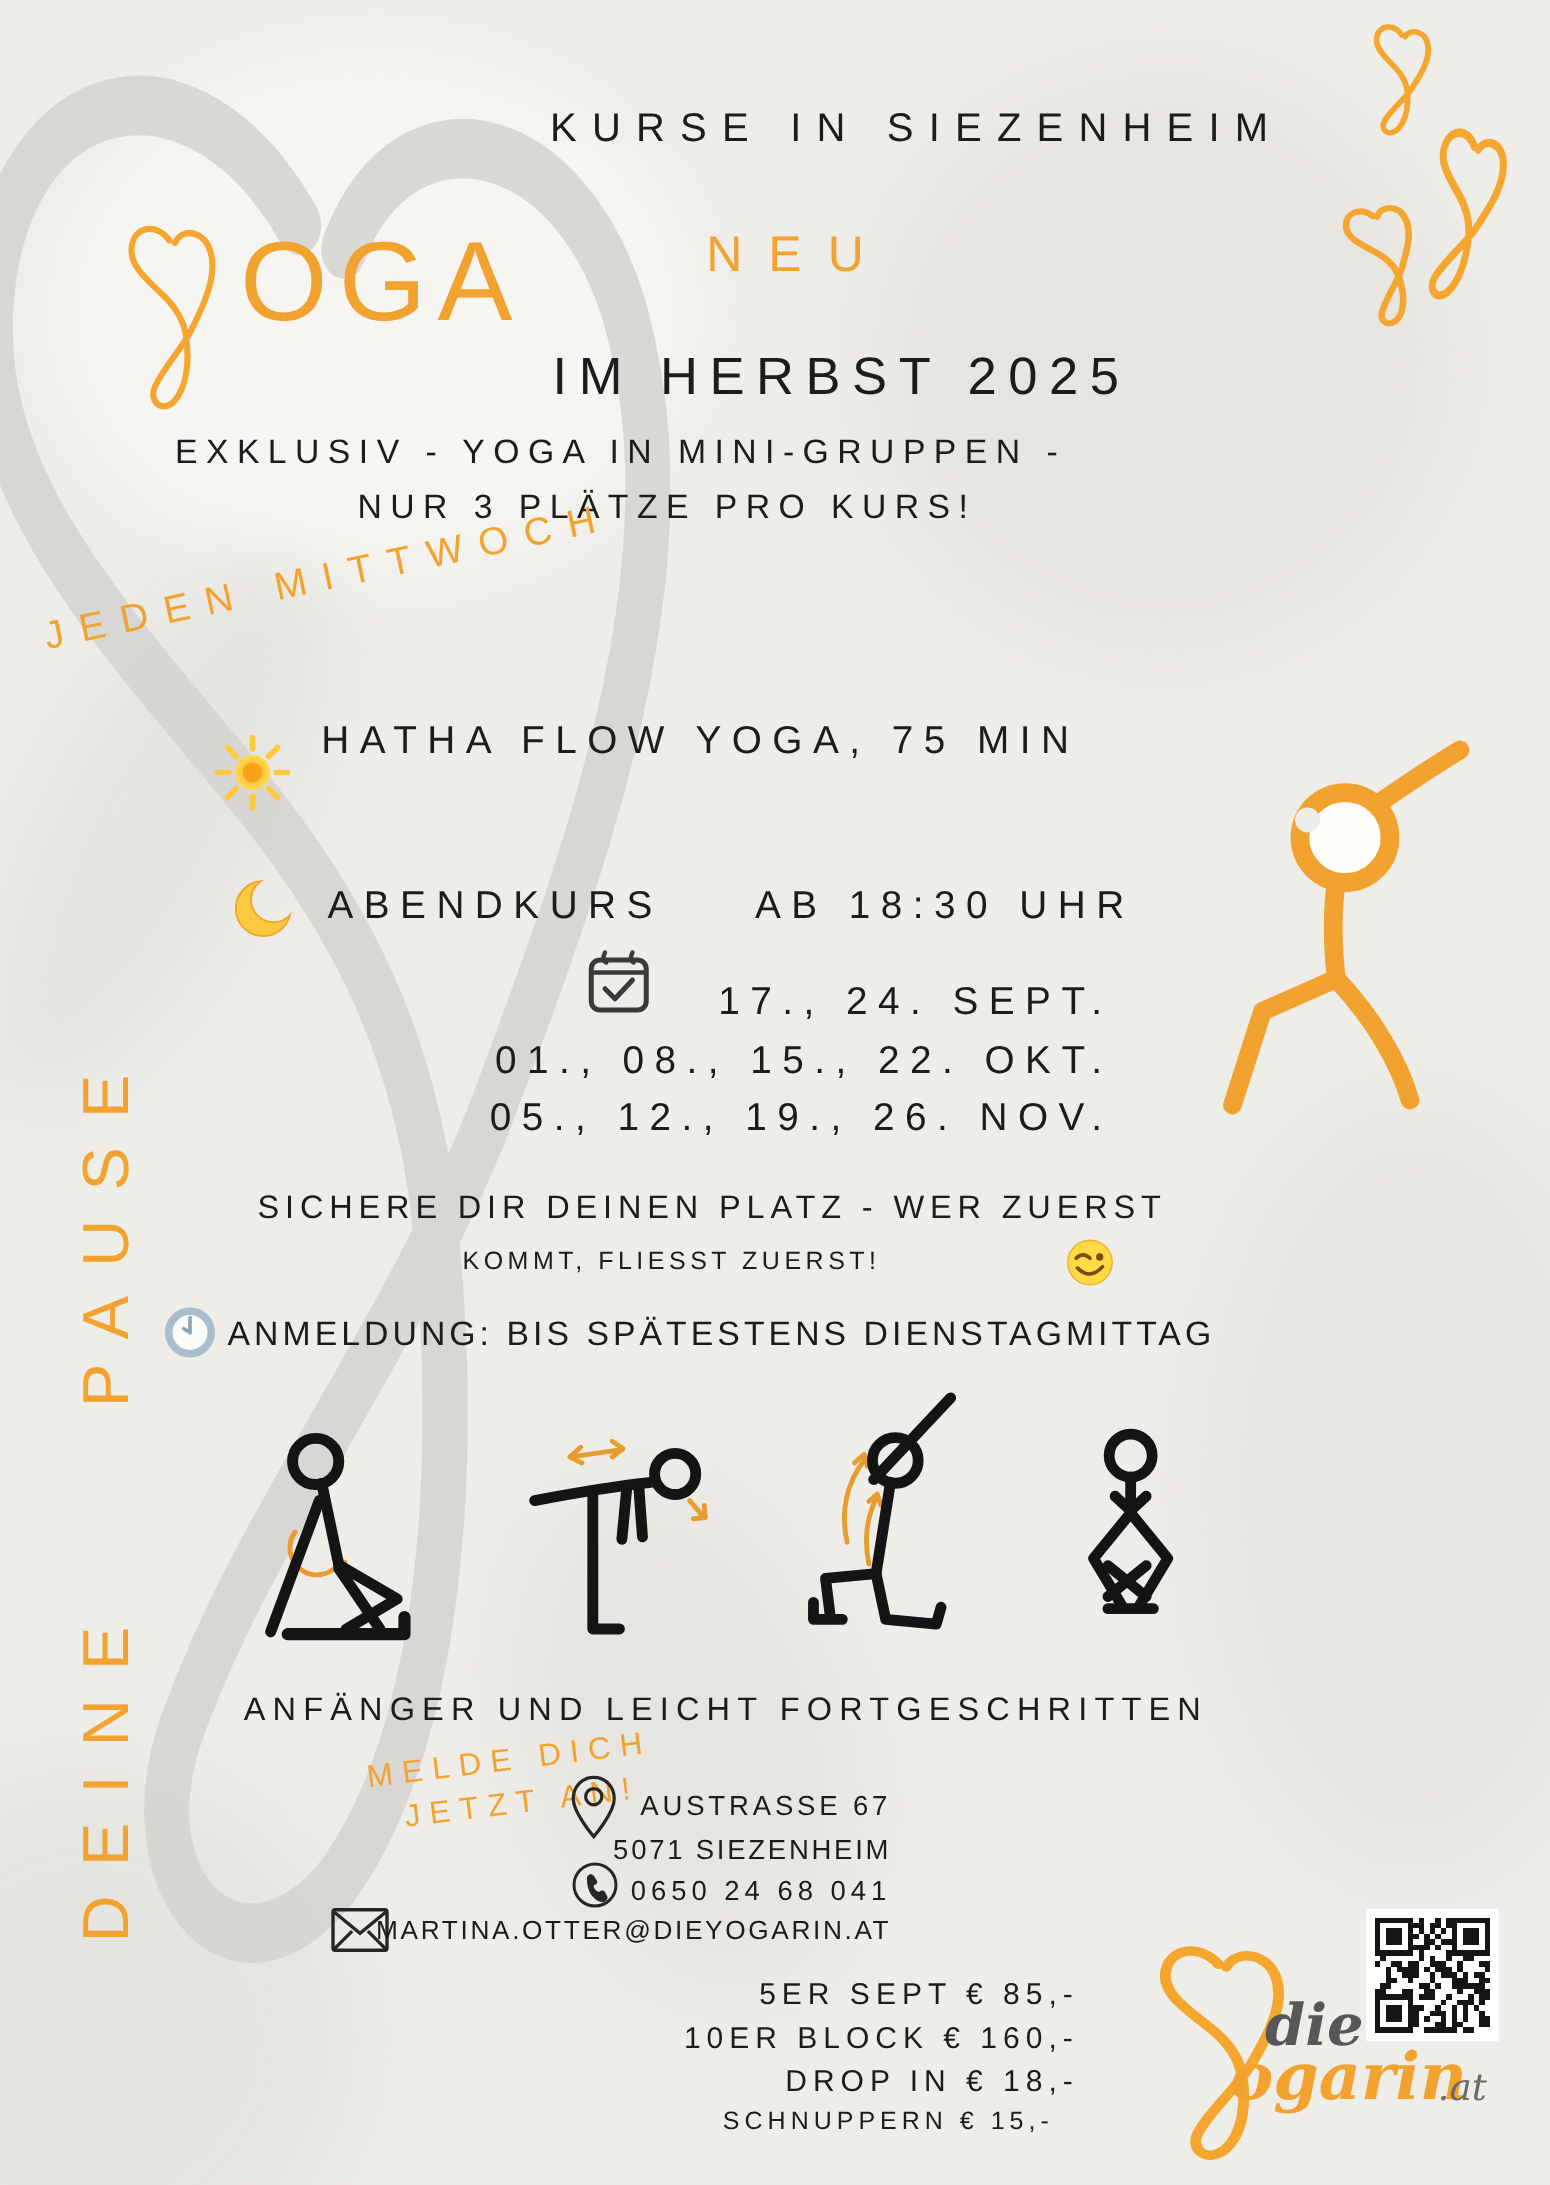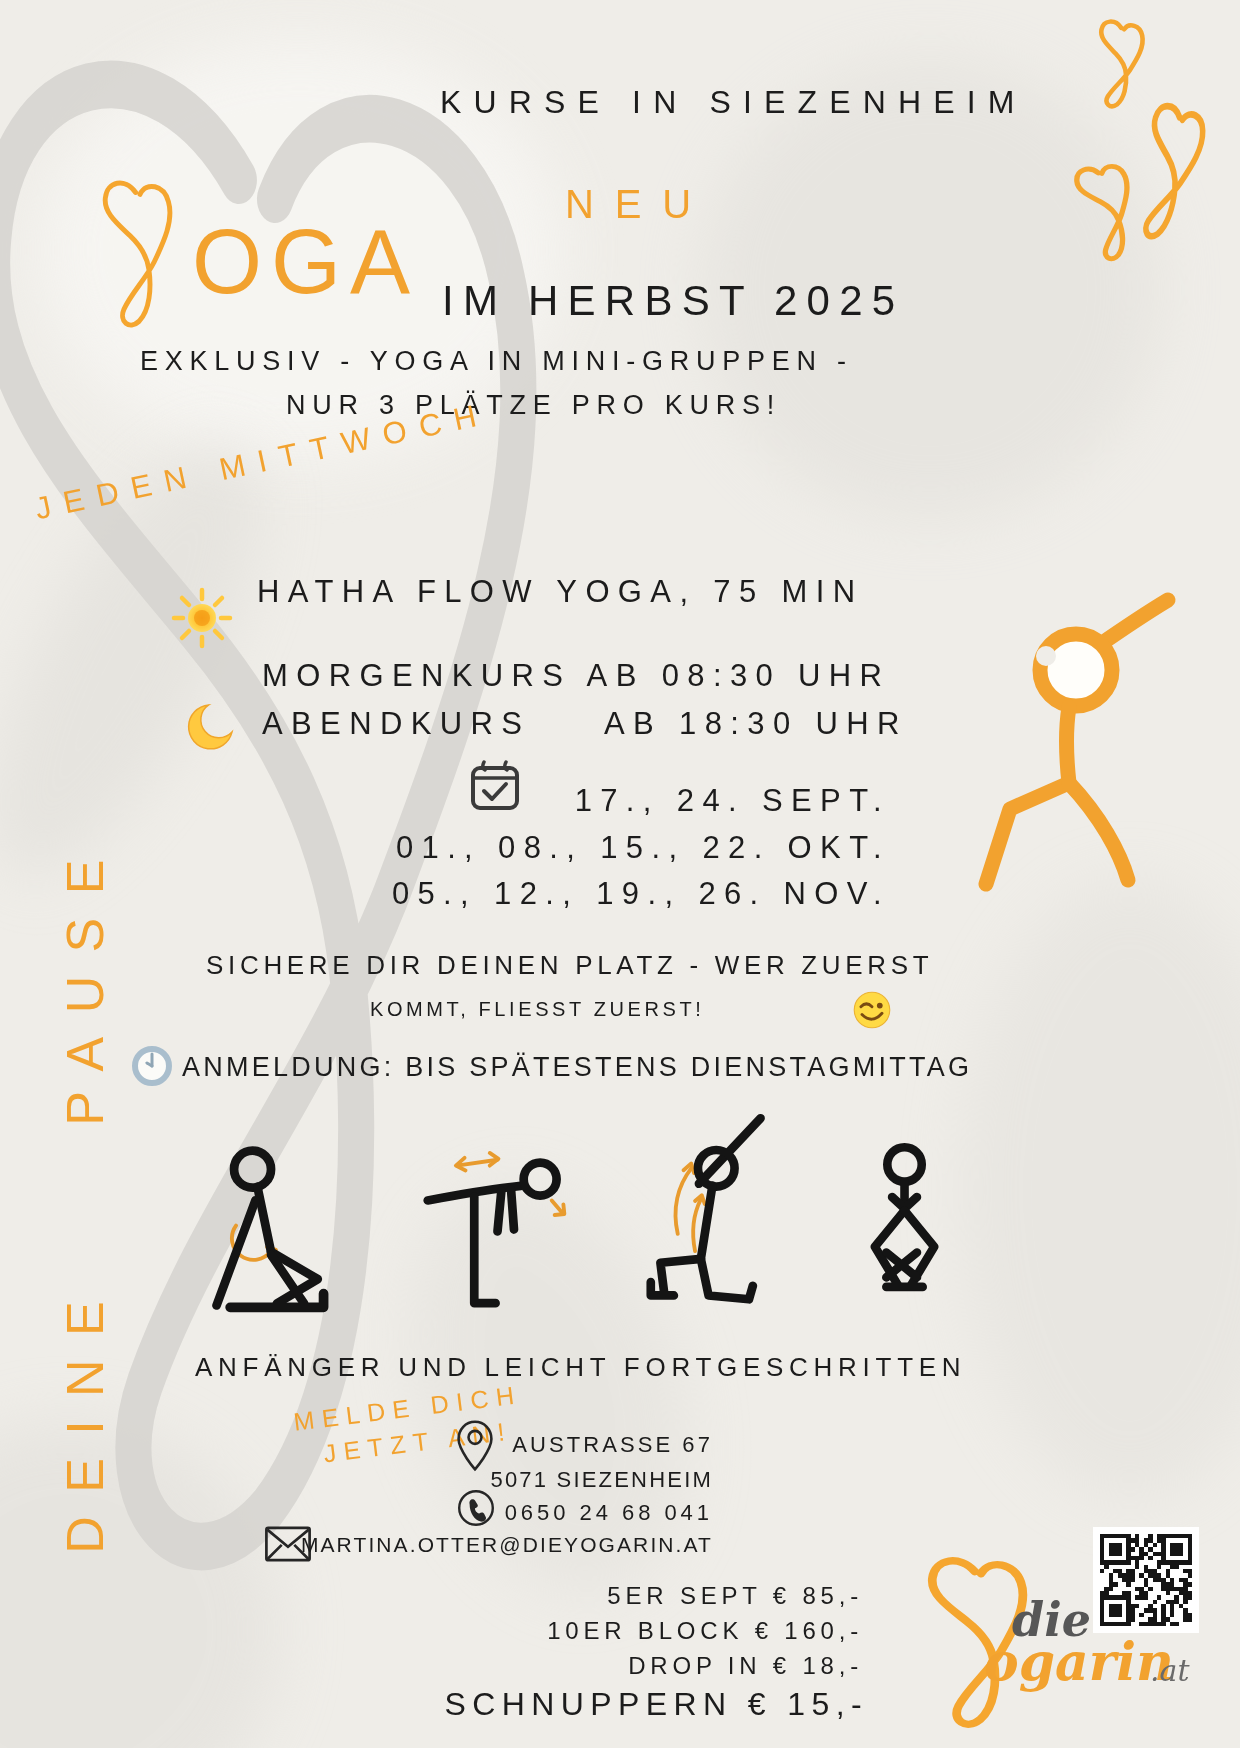--- a/index.html
+++ b/index.html
@@ -41,21 +41,21 @@
 
   <svg class="deco" style="left:-50px;top:-30px;color:#D6D4D0;opacity:.85" width="650" height="1700" viewBox="0 -8 90 178" preserveAspectRatio="none" stroke-width="5">
     <use href="#heartpath"></use>
   </svg>
 
   <div class="txt" style="left:440px;top:84px;font-size:32px;letter-spacing:.38em;">KURSE IN SIEZENHEIM</div>
 
   <svg class="deco heart" style="left:100px;top:172px;" width="80" height="165" viewBox="0 -8 90 178" preserveAspectRatio="none" stroke-width="5.5">
     <use href="#heartpath"></use>
   </svg>
-  <div class="txt orange" style="left:192px;top:175px;font-size:90px;letter-spacing:.1em;font-weight:400;margin-top:36px;">OGA</div>
+  <div class="txt orange" style="left:192px;top:175px;font-size:90px;letter-spacing:.1em;font-weight:400;">OGA</div>
 
   <div class="txt orange" style="left:565px;top:182px;font-size:40px;letter-spacing:.52em;">NEU</div>
 
   <svg class="deco heart" style="left:1095px;top:16px;transform:rotate(5deg)" width="52" height="98" viewBox="0 -8 90 178" preserveAspectRatio="none" stroke-width="8">
       <use href="#heartpath"></use>
     </svg>
   <svg class="deco heart" style="left:1140px;top:98px;transform:rotate(12deg)" width="62" height="152" viewBox="0 -8 90 178" preserveAspectRatio="none" stroke-width="8">
       <use href="#heartpath"></use>
     </svg>
   <svg class="deco heart" style="left:1080px;top:158px;transform:rotate(-12deg)" width="60" height="108" viewBox="0 -8 90 178" preserveAspectRatio="none" stroke-width="8">
@@ -78,21 +78,20 @@
       <line x1="4" y1="32" x2="13" y2="32"></line>
         <line x1="51" y1="32" x2="60" y2="32"></line>
       <line x1="12" y1="12" x2="19" y2="19"></line>
         <line x1="45" y1="45" x2="52" y2="52"></line>
       <line x1="12" y1="52" x2="19" y2="45"></line>
         <line x1="45" y1="19" x2="52" y2="12"></line>
     </g>
     <circle cx="32" cy="32" r="14" fill="url(#gsun)"></circle>
     <circle cx="32" cy="32" r="8" fill="#F59E17" opacity=".8"></circle>
   </svg>
-  <div class="txt" style="left:262px;top:658px;font-size:31px;letter-spacing:.27em;">MORGENKURS AB 08:30 UHR</div>
 
   <svg class="deco" style="left:180px;top:700px;transform:rotate(-14deg)" width="54" height="54" viewBox="0 0 54 54">
     <path d="M 34 6 A 22 22 0 1 0 50 38 A 18 18 0 1 1 34 6 Z" fill="#FFC93F"></path>
     <path d="M 34 6 A 22 22 0 1 0 50 38 A 18 18 0 1 1 34 6 Z" fill="none" stroke="#F0A62B" stroke-width="1.5"></path>
   </svg>
   <div class="txt" style="left:262px;top:706px;font-size:31px;letter-spacing:.27em;">ABENDKURS</div>
   <div class="txt" style="left:604px;top:706px;font-size:31px;letter-spacing:.27em;">AB 18:30 UHR</div>
 
   <svg class="deco" style="left:468px;top:758px;" width="54" height="56" viewBox="0 0 54 56">
     <rect x="5" y="10" width="44" height="40" rx="7" fill="none" stroke="#3A3A3A" stroke-width="4"></rect>
@@ -204,21 +203,21 @@
   <svg class="deco" style="left:263px;top:1526px;" width="50" height="36" viewBox="0 0 52 40">
     <rect x="2" y="2" width="48" height="36" rx="2" fill="none" stroke="#262626" stroke-width="3"></rect>
     <path d="M 3 4 L 26 23 L 49 4" fill="none" stroke="#262626" stroke-width="3"></path>
     <path d="M 3 37 L 19 21 M 49 37 L 33 21" fill="none" stroke="#262626" stroke-width="3"></path>
   </svg>
   <div class="txt" style="right:527px;top:1533px;font-size:21px;letter-spacing:.1em;">MARTINA.OTTER@DIEYOGARIN.AT</div>
 
   <div class="txt" style="right:377px;top:1582px;font-size:24px;letter-spacing:.2em;text-align:right;">5ER SEPT € 85,-</div>
   <div class="txt" style="right:377px;top:1617px;font-size:24px;letter-spacing:.2em;text-align:left;">10ER BLOCK € 160,-</div>
   <div class="txt" style="right:377px;top:1652px;font-size:24px;letter-spacing:.2em;text-align:right;">DROP IN € 18,-</div>
-  <div class="txt" style="right:372px;top:1686px;font-size:32px;letter-spacing:.2em;">SCHNUPPERN € 15,-</div>
+  <div class="txt" style="right:397px;top:1686px;font-size:20px;letter-spacing:.2em;">SCHNUPPERN € 15,-</div>
 
   <div id="qr">
       <svg id="qr-svg" viewBox="0 0 21 21">
         <rect x="0" y="0" width="1" height="1"></rect>
         <rect x="1" y="0" width="1" height="1"></rect>
         <rect x="2" y="0" width="1" height="1"></rect>
         <rect x="3" y="0" width="1" height="1"></rect>
         <rect x="4" y="0" width="1" height="1"></rect>
         <rect x="5" y="0" width="1" height="1"></rect>
         <rect x="6" y="0" width="1" height="1"></rect>

